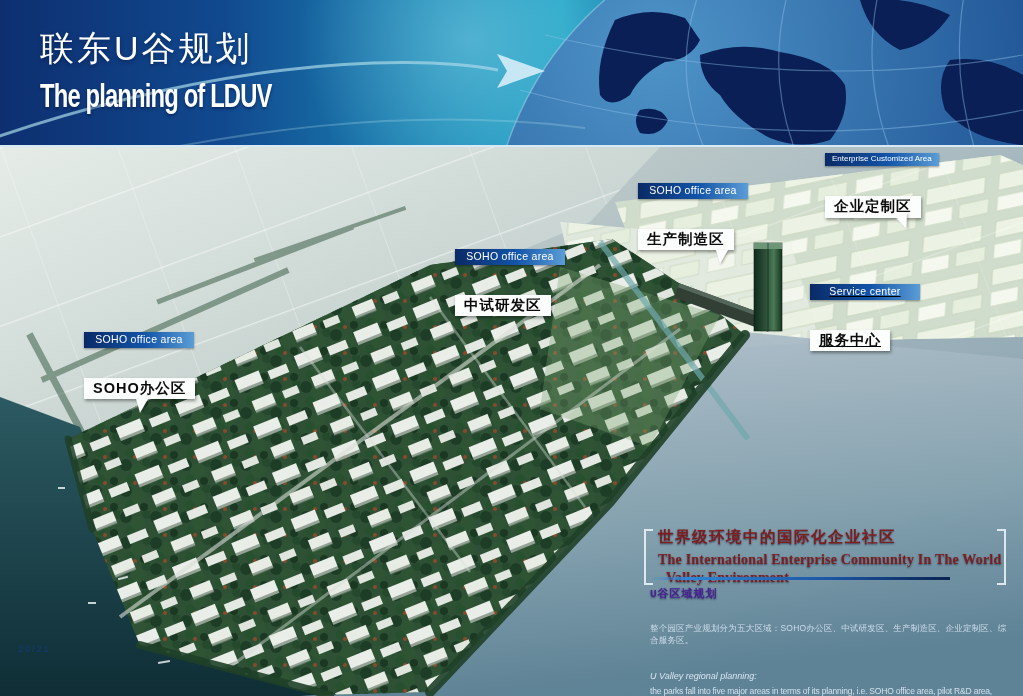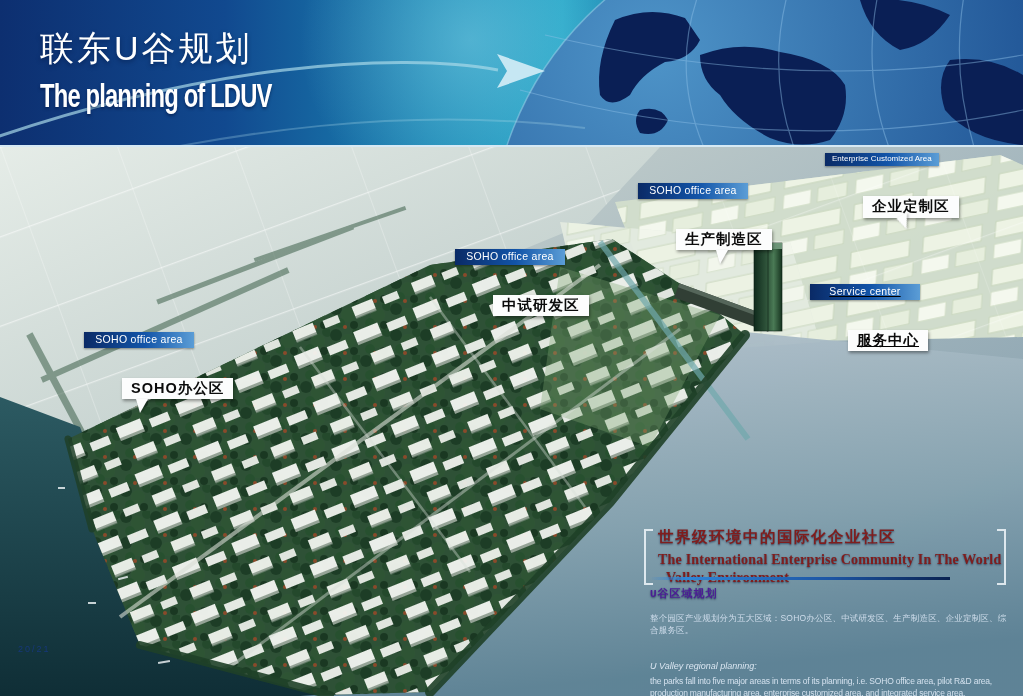--- a/index.html
+++ b/index.html
@@ -22,41 +22,41 @@
   .callout{position:absolute;z-index:5;line-height:1;}
   .callout .tag{
     display:inline-block;min-width:96px;text-align:center;
     background:linear-gradient(90deg,#0a2a66 0%,#1254a8 55%,#5b9dd6 100%);
     color:#fff;font-size:10.5px;padding:2px 7px 3px;letter-spacing:.3px;
     box-shadow:0 1px 2px rgba(0,0,0,.4);
   }
   .callout .box{
     display:inline-block;background:#fcfdfd;color:#0b0b0b;font-weight:bold;
     font-size:14.5px;padding:3px 9px 4px;letter-spacing:1px;
-    box-shadow:1px 2px 3px rgba(0,0,0,.4);white-space:nowrap;margin-left:38px;
+    box-shadow:1px 2px 3px rgba(0,0,0,.4);white-space:nowrap;
   }
   .callout .stackcol{display:flex;flex-direction:column;align-items:flex-start;gap:30px;}
   .tag-small{font-size:8px !important;letter-spacing:0 !important;}
   .tail{position:absolute;width:0;height:0;border-left:4px solid transparent;
         border-right:8px solid transparent;border-top:14px solid #fcfdfd;
         filter:drop-shadow(1px 1px 1px rgba(0,0,0,.3));}
   
   .slogan{position:absolute;left:658px;top:511px;width:352px;z-index:5;color:#7f1d1d;margin-top:16px;}
   .bracket{position:absolute;top:2px;bottom:2px;width:7px;border:2px solid #e9f1f6;opacity:.9;}
   .bracket.l{left:-14px;border-right:none;}
   .bracket.r{right:4px;border-left:none;}
   .s-zh{font-size:15.5px;font-weight:bold;letter-spacing:1.5px;text-shadow:0 1px 2px rgba(0,20,50,.6);}
   .s-en{margin-top:3px;font-family:"Liberation Serif",serif;font-weight:bold;font-size:14px;
         letter-spacing:.2px;line-height:1.3;text-shadow:0 1px 2px rgba(0,20,50,.6);}
   .s-en .line2{padding-left:8px;}
   .rule{position:absolute;left:650px;top:577px;width:300px;height:3px;z-index:5;
         background:linear-gradient(90deg,rgba(30,80,150,0) 0%,#2f86d8 12%,#1c55a4 60%,#0a2250 100%);}
   .regional{position:absolute;left:650px;top:586px;width:358px;z-index:5;color:#d7e3ef;}
   .r-title{font-size:11px;font-weight:bold;color:#4c1d95;letter-spacing:1px;text-shadow:0 1px 2px rgba(0,20,50,.6);font-family:Liberation Mono, monospace;}
-  .r-zh{margin-top:12px;font-size:8.5px;letter-spacing:.2px;color:#cedcea;}
+  .r-zh{margin-top:22px;font-size:8.5px;letter-spacing:.2px;color:#cedcea;}
   .r-en-label{margin-top:24px;font-size:9px;font-style:italic;color:#d9e5f0;}
   .r-en{margin-top:5px;font-size:8.5px;line-height:1.4;letter-spacing:-.2px;color:#d3e1ee;}
   .page-num{position:absolute;left:18px;top:644px;font-size:9px;letter-spacing:2px;
             color:#16387e;z-index:5;opacity:.95;}
 </style>
 </head>
 <body>
 
 <div class="stage">
 

